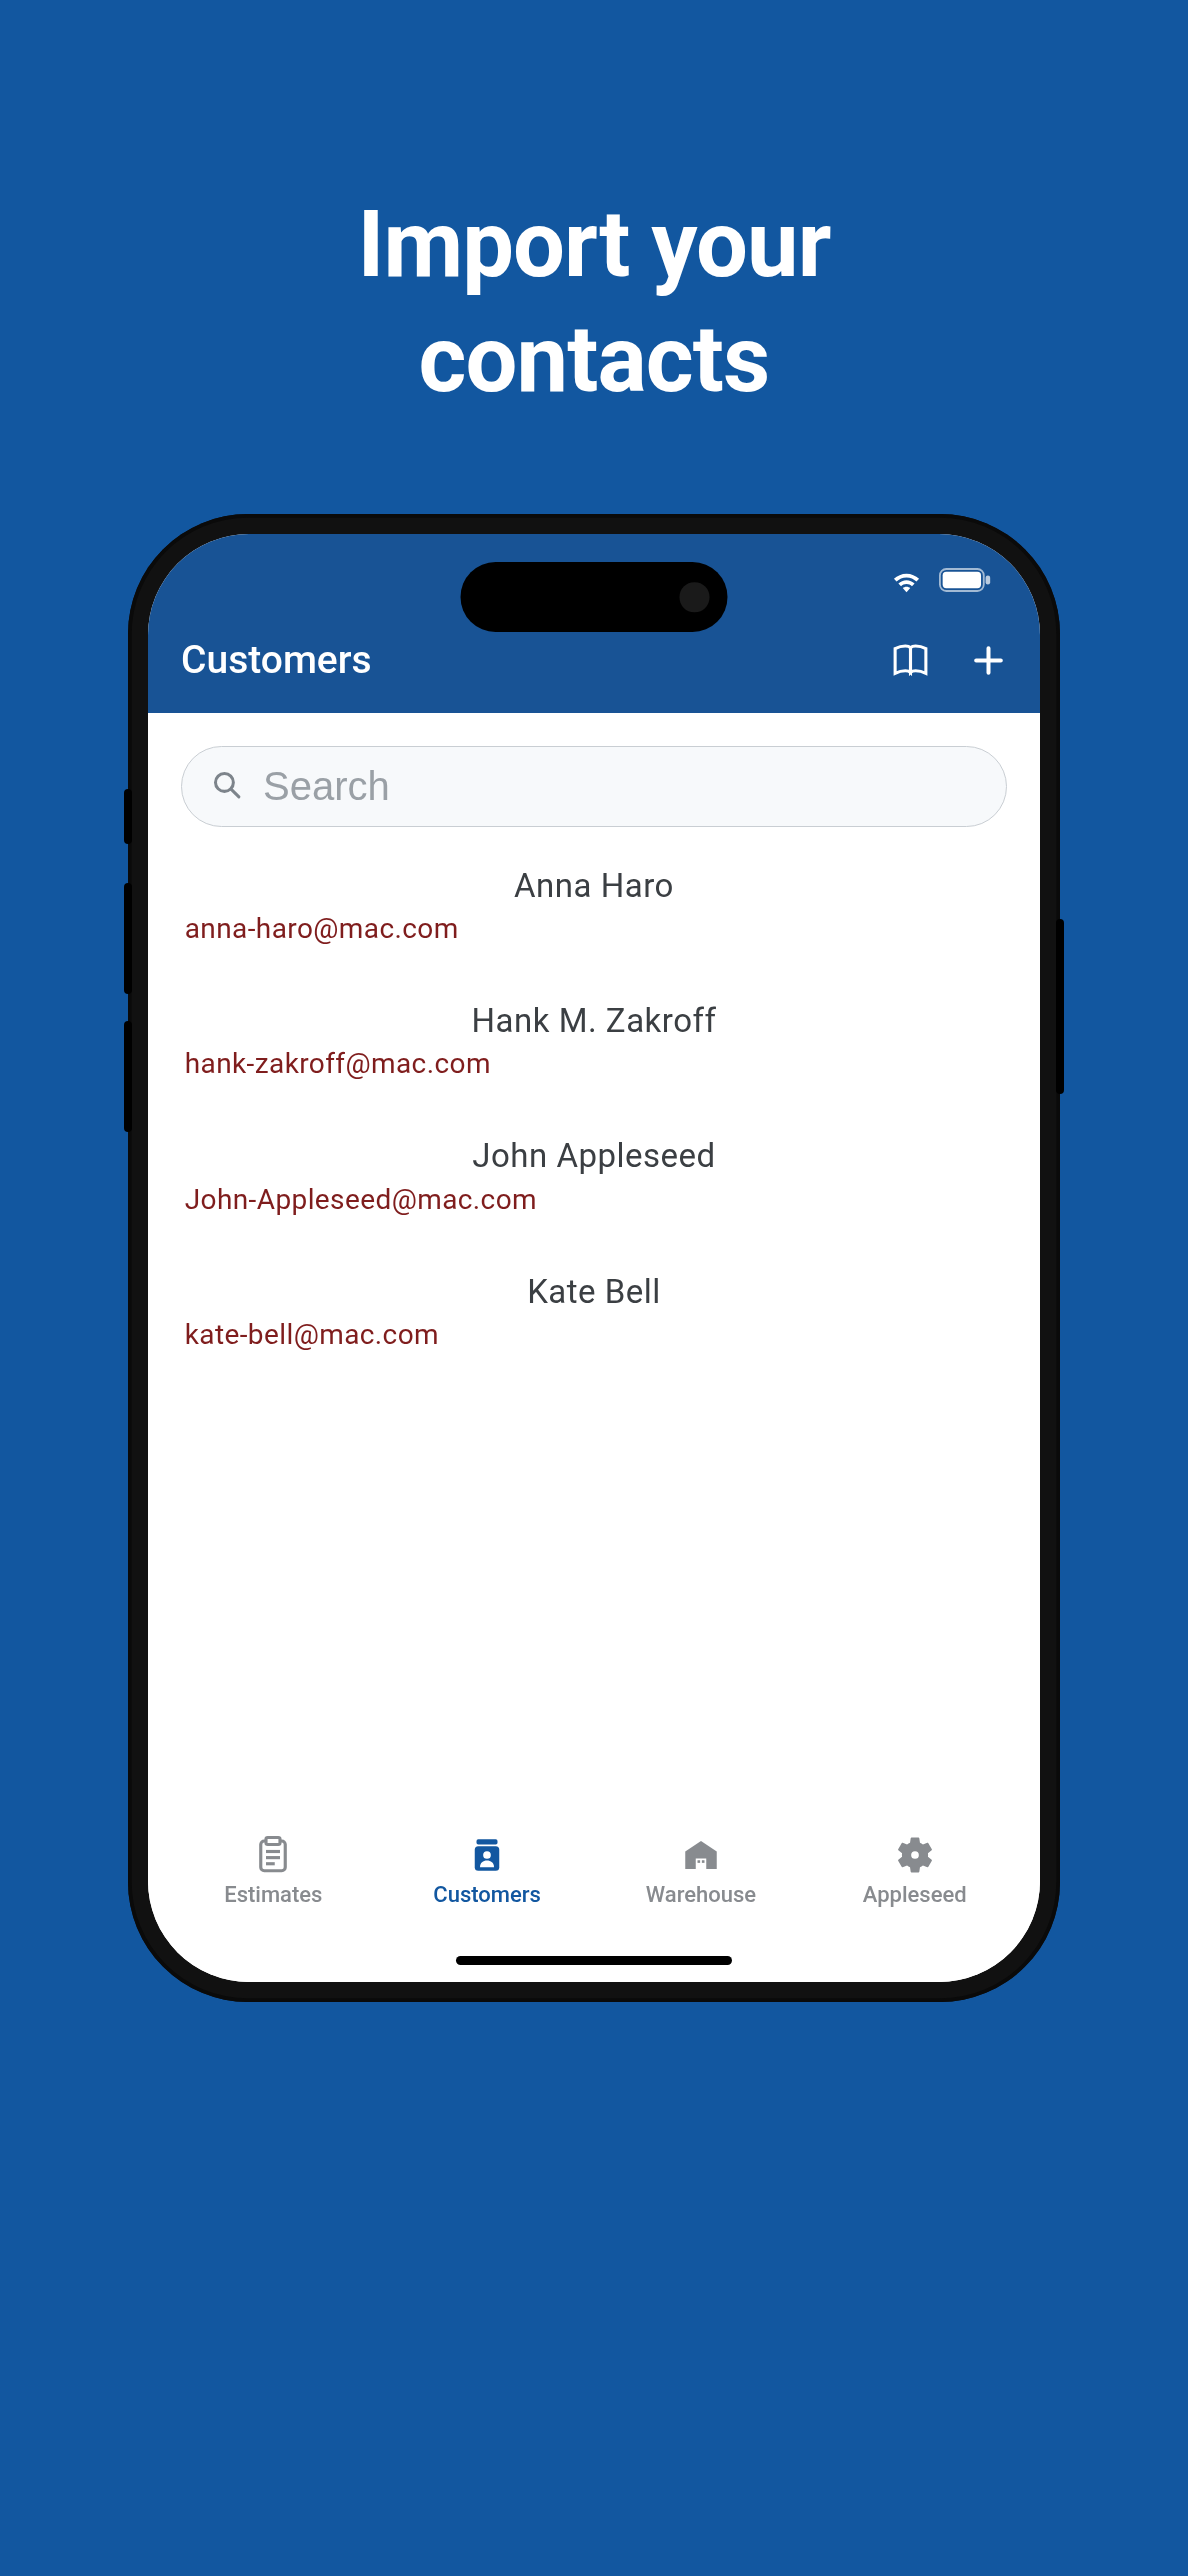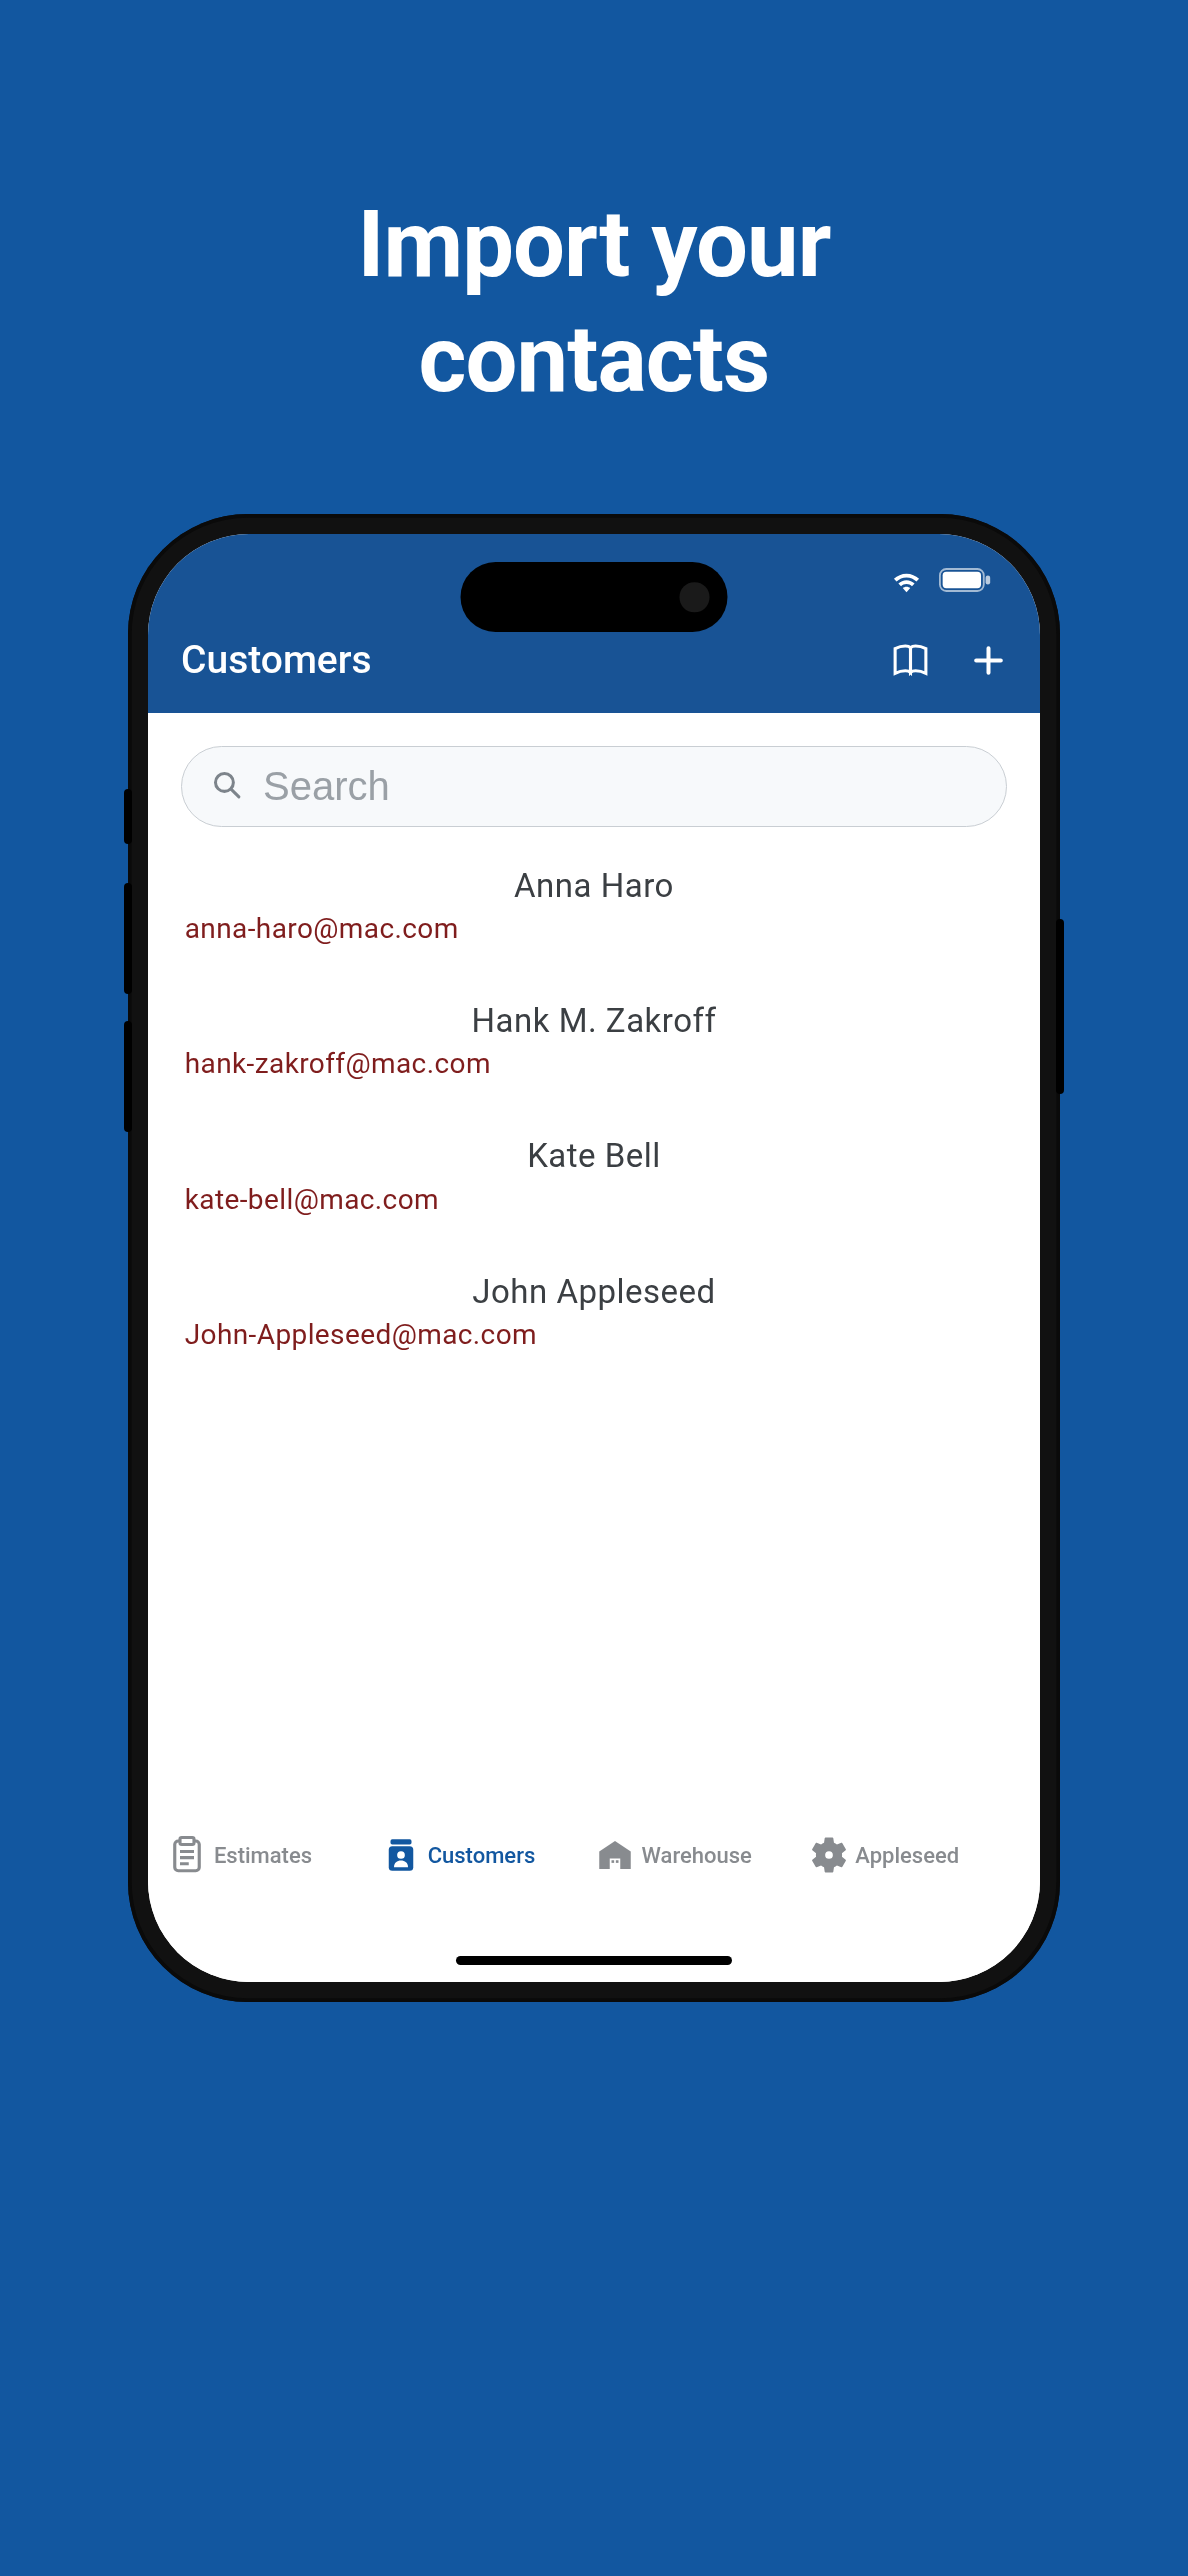--- a/index.html
+++ b/index.html
@@ -147,21 +147,21 @@
     border-top: 0px solid #eee;
     display: flex;
     align-items: flex-start;
     justify-content: space-around;
     padding: 18.4px 18.4px 0 18.4px;
     background: #ffffff;
   }
   .tab {
     flex: 1;
     display: flex;
-    flex-direction: row;
+    flex-direction: column;
     align-items: center;
     gap: 5.5px;
     color: #888b8f;
   }
   .tab.active { color: #1257a0; }
   .tab .tab-label { font-size: 22px; font-weight: 500; }
   .tab svg { display: block; }
   .home-indicator {
     position: absolute;
     bottom: 16.6px;
@@ -250,26 +250,26 @@
       <div class="list">
         <div class="list-item">
           <div class="name">Anna Haro</div>
           <div class="email">anna-haro@mac.com</div>
         </div>
         <div class="list-item">
           <div class="name">Hank M. Zakroff</div>
           <div class="email">hank-zakroff@mac.com</div>
         </div>
         <div class="list-item">
+          <div class="name">John Appleseed</div>
+          <div class="email">John-Appleseed@mac.com</div>
+        </div>
+        <div class="list-item">
           <div class="name">Kate Bell</div>
           <div class="email">kate-bell@mac.com</div>
-        </div>
-        <div class="list-item">
-          <div class="name">John Appleseed</div>
-          <div class="email">John-Appleseed@mac.com</div>
         </div>
       </div>
     </div>
 
     <div class="tabbar">
       <div class="tab">
         <svg width="42" height="42" viewBox="0 0 24 24" fill="none">
           <rect x="5" y="4" width="14" height="17" rx="2" stroke="currentColor" stroke-width="1.8"></rect>
           <rect x="8" y="2" width="8" height="4" rx="1" stroke="currentColor" stroke-width="1.8" fill="#fff"></rect>
           <line x1="8" y1="10" x2="16" y2="10" stroke="currentColor" stroke-width="1.8"></line>

